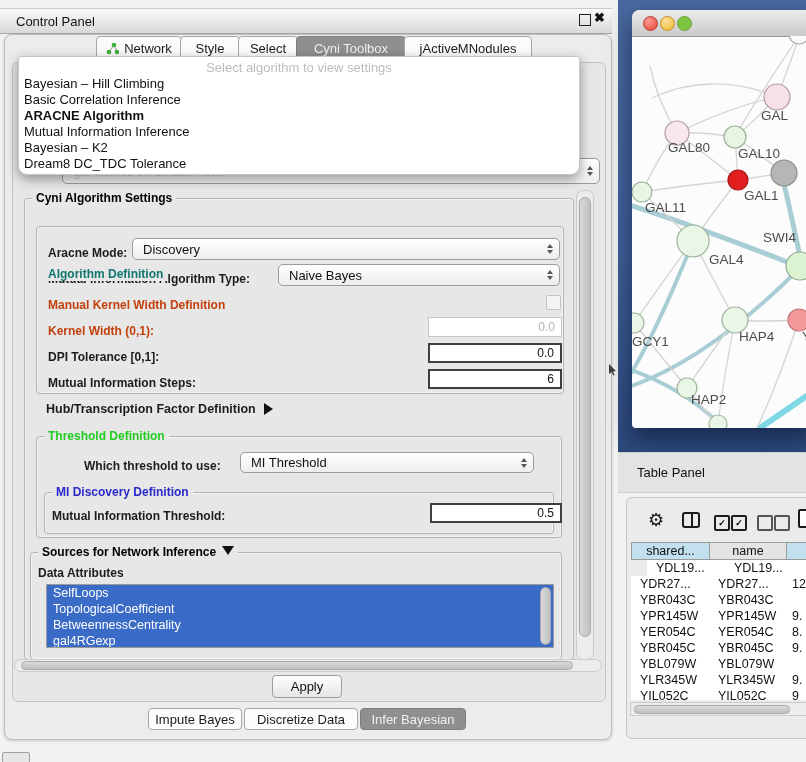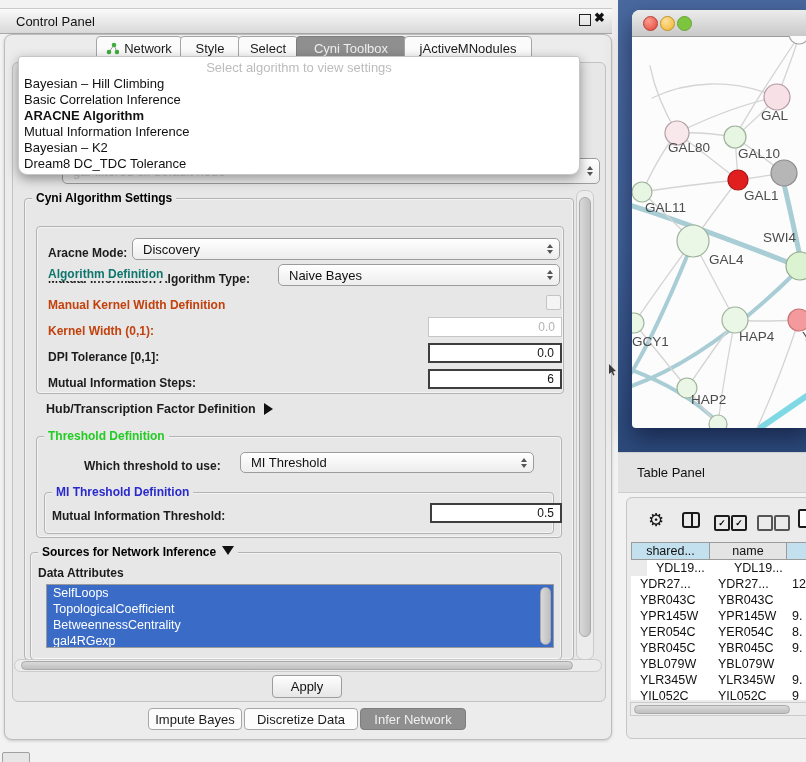--- a/index.html
+++ b/index.html
@@ -211,21 +211,21 @@
   <div class="abs lbl" style="left:84px;top:459px;">Which threshold to use:</div>
   <div class="combo" style="left:240px;top:452px;width:294px;height:21px;">
     <span>MI Threshold</span>
     <span class="spin">
         <span class="tup"></span>
         <span class="tdn"></span>
       </span>
   </div>
 
   <div class="grp" style="left:44px;top:492px;width:508px;height:40px;"></div>
-  <div class="gtitle" style="left:52px;top:485px;color:#2929cc;">MI Threshold Definition</div>
+  <div class="gtitle" style="left:52px;top:485px;color:#2929cc;">MI Discovery Definition</div>
   <div class="abs lbl" style="left:52px;top:509px;">Mutual Information Threshold:</div>
   <div class="field en" style="left:430px;top:503px;width:132px;height:20px;">
     <span>0.5</span>
   </div>
 
   <div class="grp" style="left:30px;top:552px;width:530px;height:106px;"></div>
   <div class="gtitle" style="left:38px;top:545px;">
     <span>Sources for Network Inference</span><span class="tri-d"></span>
   </div>
   <div class="abs lbl" style="left:38px;top:566px;">Data Attributes</div>
@@ -384,17 +384,17 @@
         <div class="tcell" style="position: absolute; left: 87px; top: 1px; width: 69px;">YIL052C</div>
         <div class="tcell" style="position: absolute; left: 161px; top: 1px; width: 52px;">9</div>
       </div>
     </div>
   <div class="sbtrack" style="left:630px;top:702px;width:176px;height:12px;border-radius:0;">
     <div class="sbthumb h" style="left:3px;top:1.5px;width:154px;height:7px;"></div>
   </div>
 
 <div class="btab" style="left: 148px; width: 92px;">Impute Bayes</div>
     <div class="btab" style="left: 244px; width: 112px;">Discretize Data</div>
-    <div class="btab sel" style="left: 360px; width: 104px;">Infer Network</div>
+    <div class="btab sel" style="left: 360px; width: 104px;">Infer Bayesian</div>
     <div class="th" style="left: 631px; width: 79px; background: rgb(194, 224, 238);">shared...</div>
     <div class="th" style="left: 709px; width: 78px; background: rgb(228, 228, 228);">name</div>
     <div class="th" style="left: 786px; width: 60px; background: rgb(194, 224, 238);">A</div>
   </div>
 
 </body></html>

